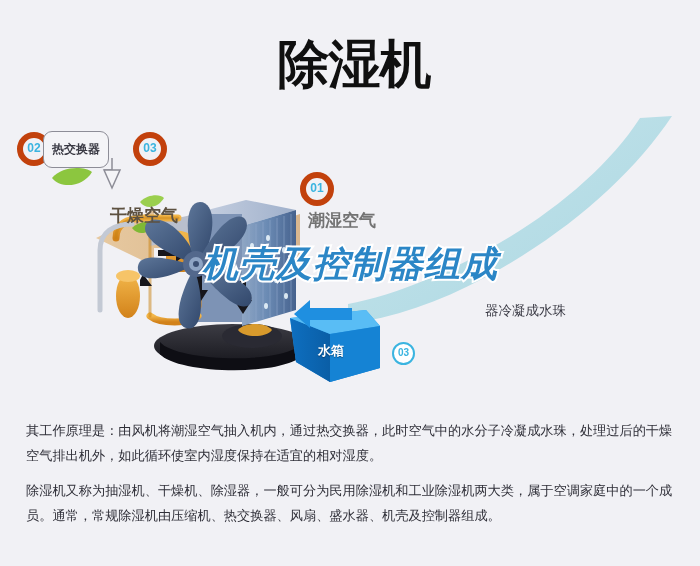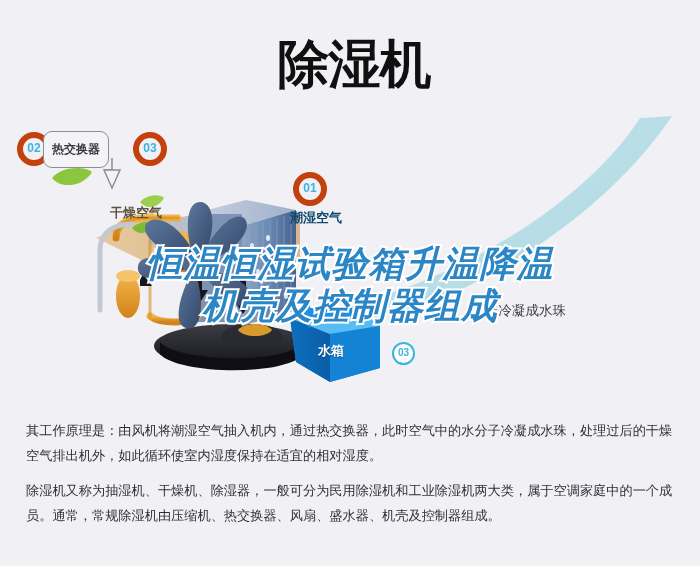--- a/index.html
+++ b/index.html
@@ -35,31 +35,31 @@
 
   .stage svg{position:absolute;left:0;top:0;}
 
   
   .badge{
     position:absolute;width:22px;height:22px;border-radius:50%;
     border:6px solid #c2410c;color:#3ab4e0;background:transparent;
     font-size:12px;font-weight:bold;line-height:20px;text-align:center;
     font-family:"Liberation Sans",sans-serif;
   }
-  .b01{left:293px;top:62px;}
+  .b01{left:300px;top:62px;}
   .b02{left:17px;top:22px;}
   .b03{left:133px;top:22px;}
 
   .lbl{
-    position:absolute;color:#4a4030;font-size:13px;font-weight:bold;
+    position:absolute;color:#4a4030;font-size:17px;font-weight:bold;
     font-family:"DejaVu Sans","Liberation Sans",sans-serif;
     white-space:nowrap;
   }
   .lbl-dry{left:110px;top:94px;color:#5d5140;}
-  .lbl-wet{left:290px;top:99px;color:#0c4a6e;}
+  .lbl-wet{left:290px;top:99px;color:#737373;padding-left:18px;}
   .lbl-tank{left:318px;top:232px;color:#ffffff;font-size:13px;
             text-shadow:0 1px 1px rgba(0,0,0,.35);}
 
   
   .callout{
     position:absolute;left:43px;top:21px;
     padding:9px 8px;border:1.5px solid #8d8d97;border-radius:9px;
     background:#f4f4f7;color:#3a3a44;font-size:12px;font-weight:bold;
     font-family:"DejaVu Sans","Liberation Sans",sans-serif;white-space:nowrap;
   }
@@ -270,21 +270,20 @@
   </div>
 
   <div class="note note2">
     <span>器冷凝成水珠</span>
   </div>
   <div class="note note3">
     <span class="nbadge">03</span>
   </div>
 
   <div class="overlay">
-    <div>恒温恒湿试验箱升温降温</div>
     <div>机壳及控制器组成</div>
   </div>
 
   <div class="body-copy">
     <p>其工作原理是：由风机将潮湿空气抽入机内，通过热交换器，此时空气中的水分子冷凝成水珠，处理过后的干燥空气排出机外，如此循环使室内湿度保持在适宜的相对湿度。</p>
     <p>除湿机又称为抽湿机、干燥机、除湿器，一般可分为民用除湿机和工业除湿机两大类，属于空调家庭中的一个成员。通常，常规除湿机由压缩机、热交换器、风扇、盛水器、机壳及控制器组成。</p>
   </div>
 
 </div>
 

